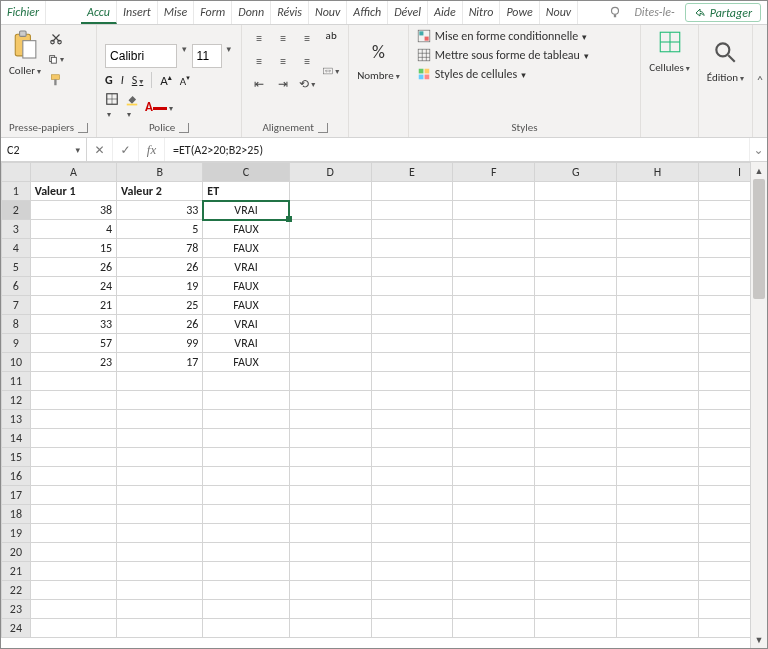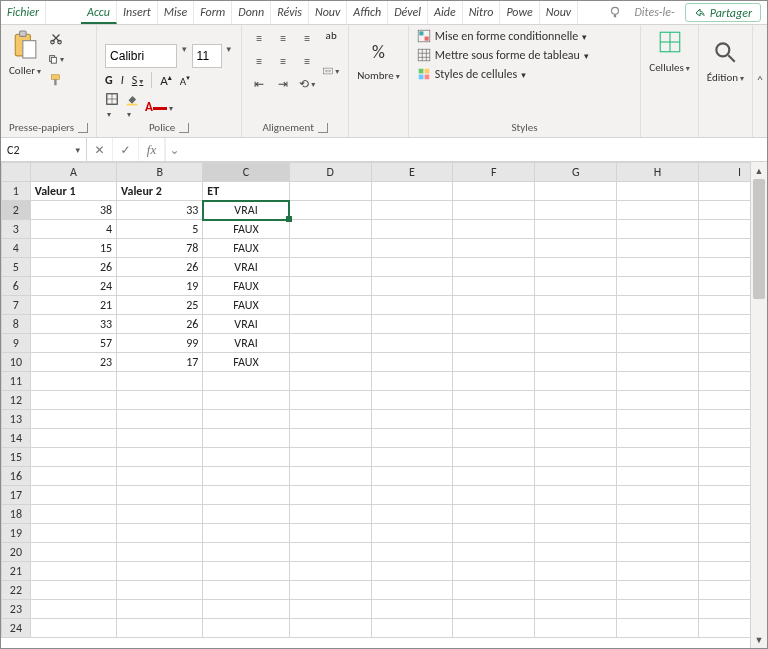--- a/index.html
+++ b/index.html
@@ -289,20 +289,21 @@
   </div>
 
   <div class="fbar">
     <div class="namebox">
       <span>C2</span>
       <span style="font-size:9px;color:#555">▾</span>
     </div>
     <div class="fbtn">✕</div>
     <div class="fbtn">✓</div>
     <div class="fbtn fx">fx</div>
+    <div class="formula">=ET(A2&gt;20;B2&gt;25)</div>
     <div class="expand">⌄</div>
   </div>
 
   <div class="sheet">
     <div class="grid">
       <table class="cells">
         <thead>
             <tr id="colheaders">
               <th class="corner"></th>
               <th class="colh colw-A">A</th>

